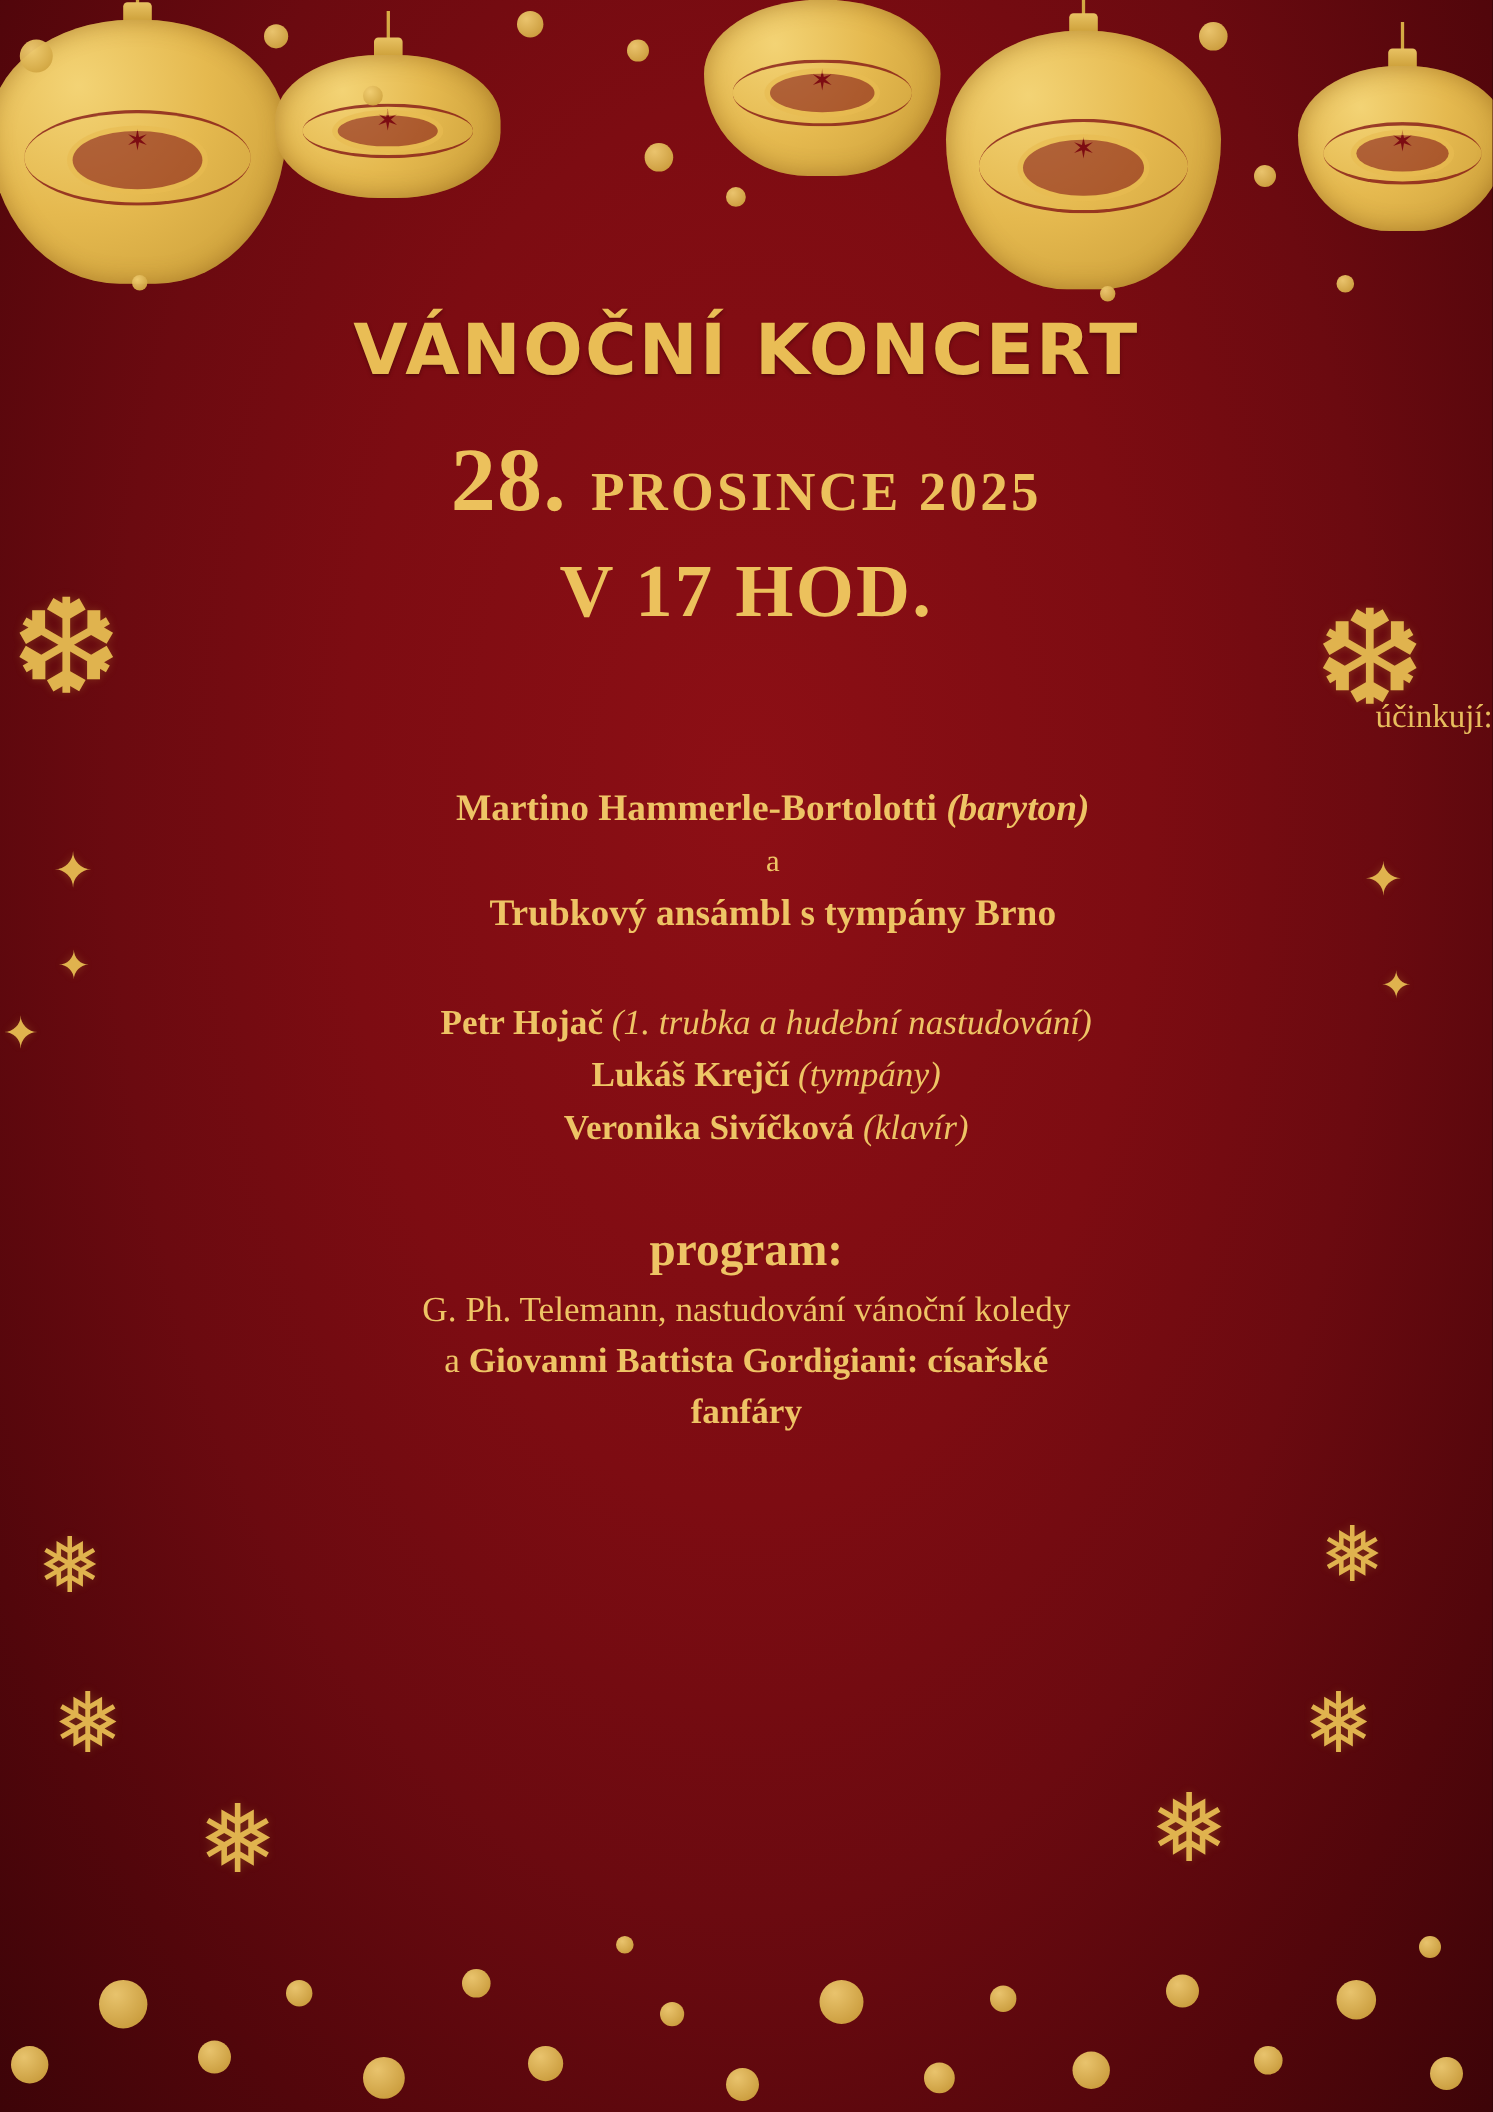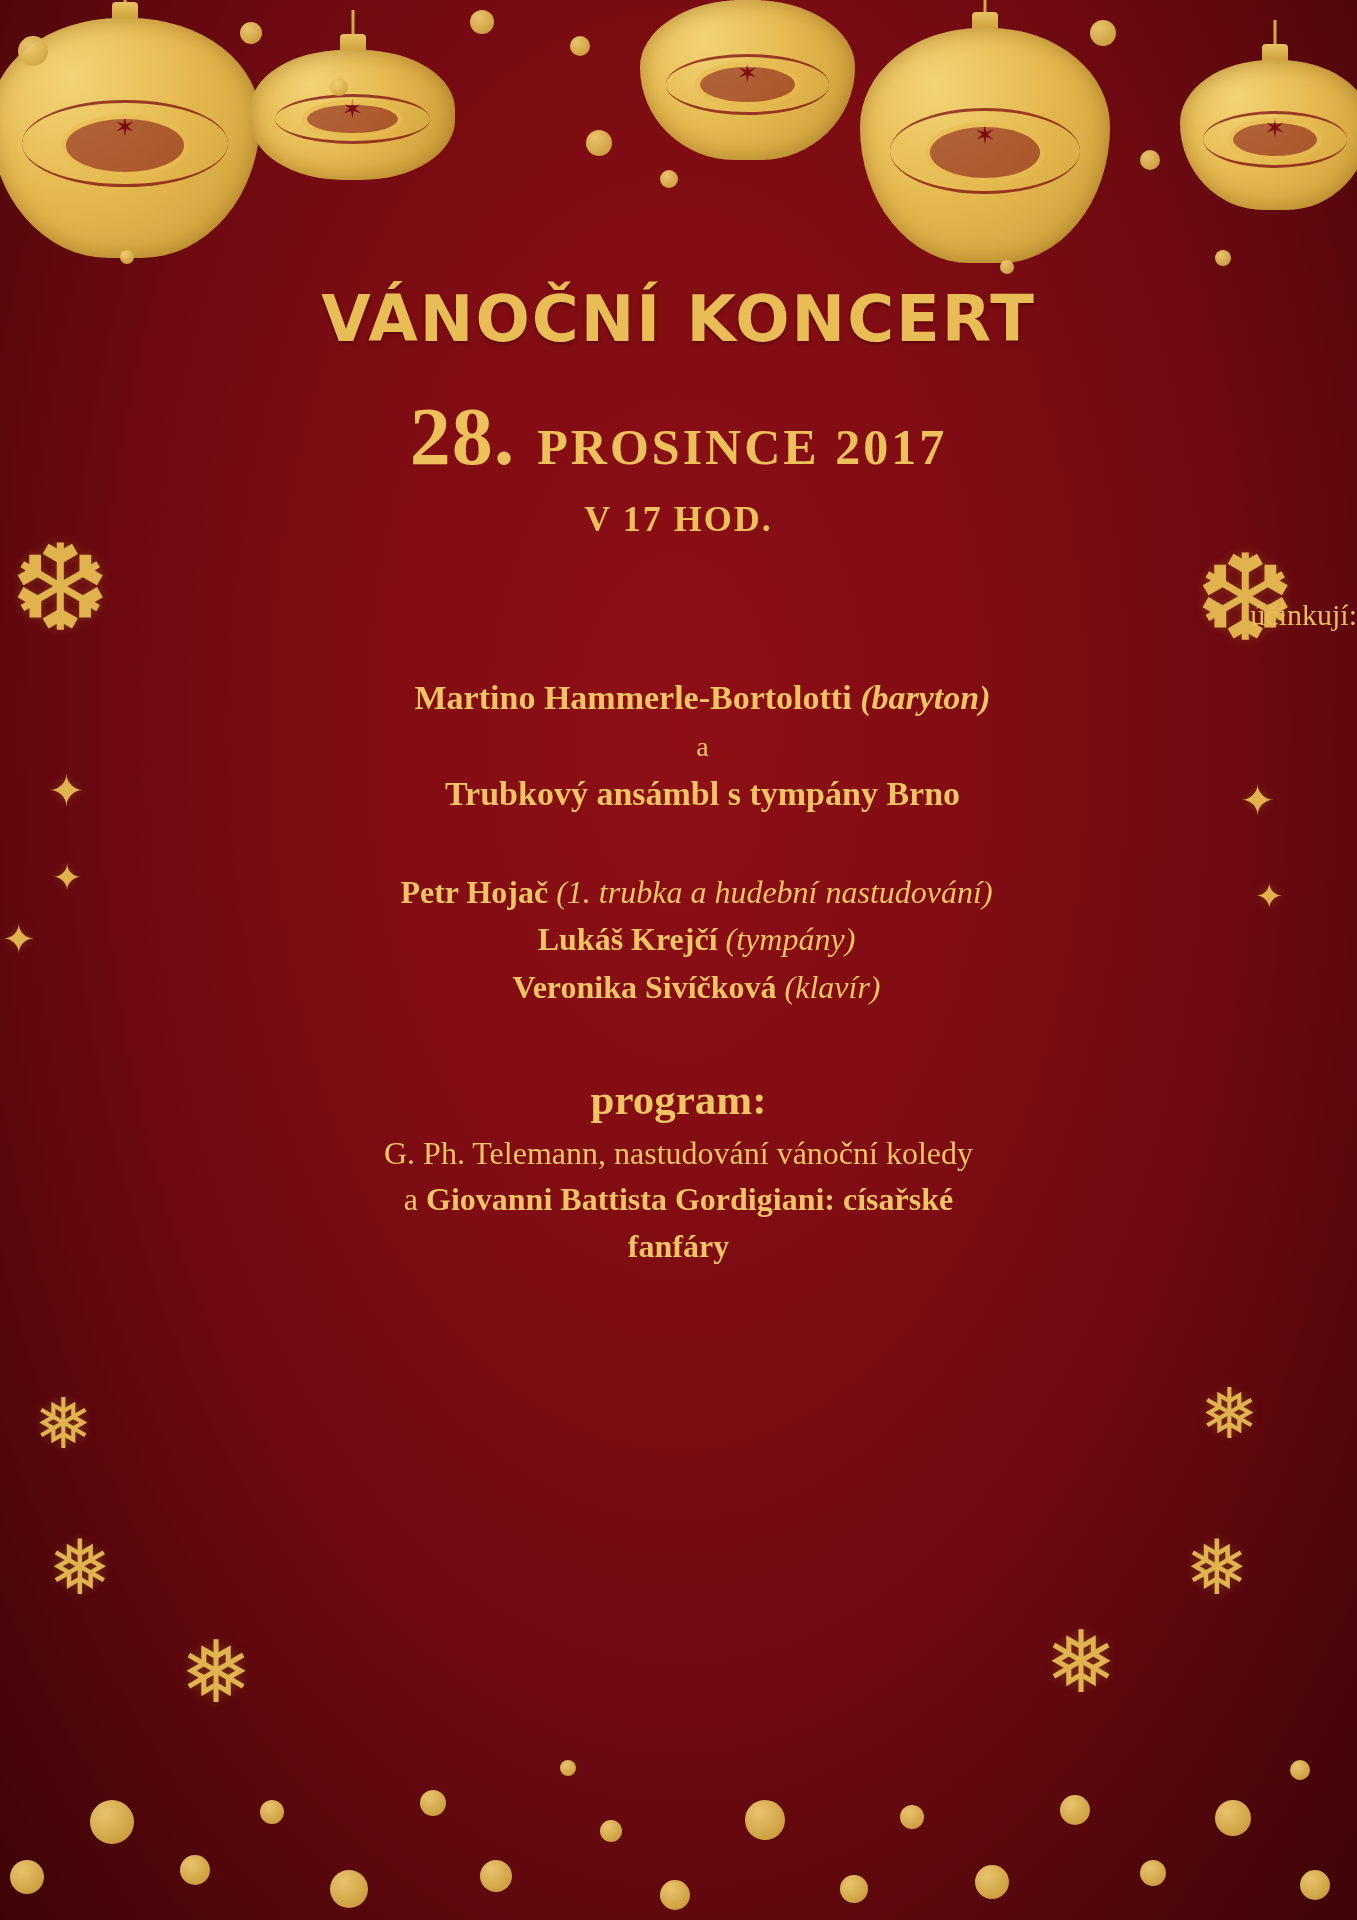--- a/index.html
+++ b/index.html
@@ -141,21 +141,21 @@
   .date-month {
     font-family: "Liberation Serif", serif;
     font-weight: bold;
     font-size: 50px;
     letter-spacing: 3px;
   }
   .date-time {
     margin-top: 14px;
     font-family: "Liberation Serif", serif;
     font-weight: bold;
-    font-size: 36px;
+    font-size: 68px;
     letter-spacing: 2px;
     color: #ecc15c;
   }
   .perf-label {
     margin-top: 58px;
     font-size: 30px;
     color: #e7bd5d;
     text-align: right;
   }
   .perf-main {
@@ -295,21 +295,21 @@
   <div class="dot" style="left:560px;top:1760px;width:16px;height:16px;"></div>
 
   <div class="content">
 
     <div class="title">
       <div class="line2">VÁNOČNÍ KONCERT</div>
     </div>
 
     <div class="date-row">
       <span class="date-day">28.</span>
-      <span class="date-month">PROSINCE 2017</span>
+      <span class="date-month">PROSINCE 2025</span>
     </div>
     <div class="date-time">V 17 HOD.</div>
 
     <div class="perf-label">účinkují:</div>
 
     <div class="perf-main">
       <div class="nowrap">
         <span>Martino Hammerle-Bortolotti</span>
         <span class="it">(baryton)</span>
       </div>

